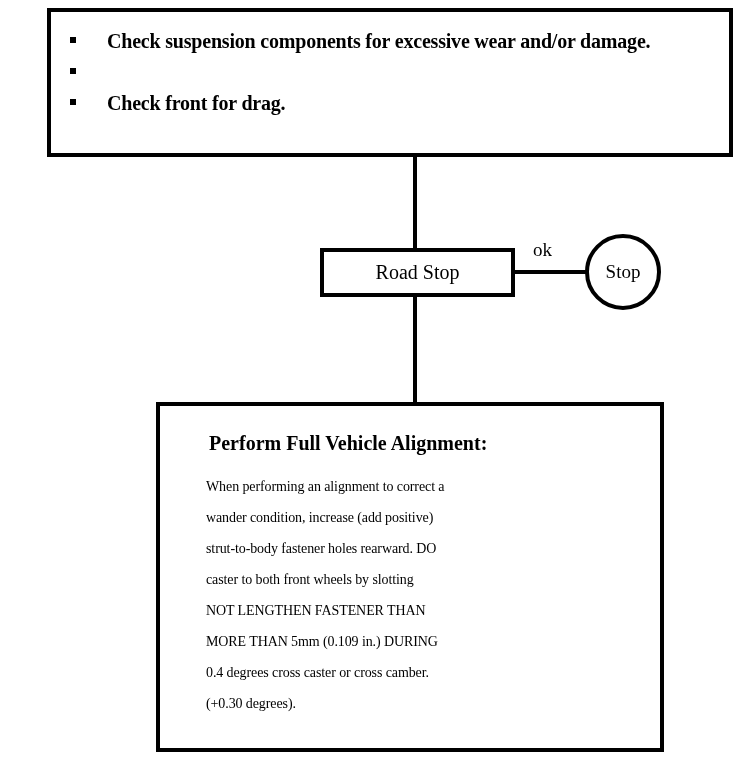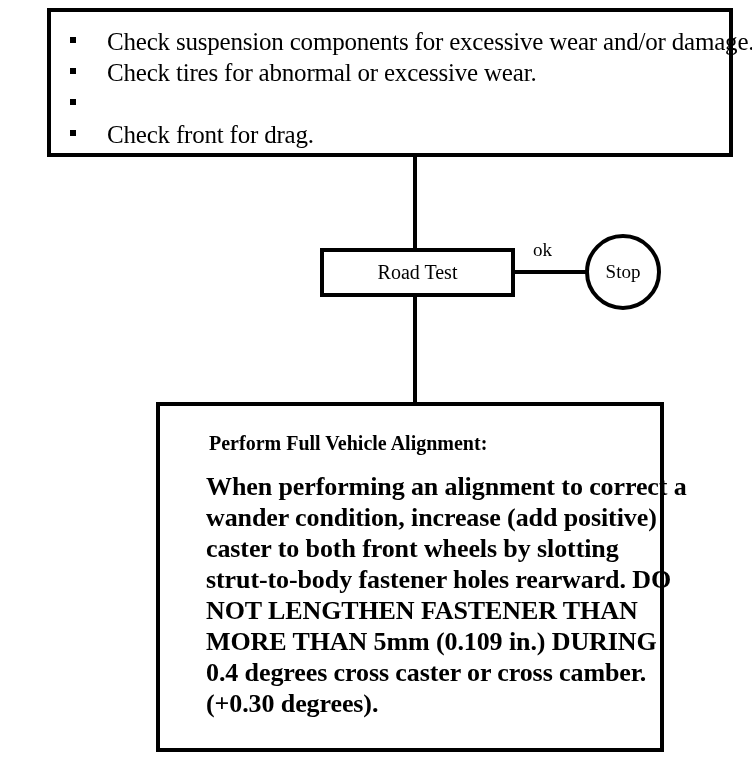--- a/index.html
+++ b/index.html
@@ -32,22 +32,22 @@
     list-style: none;
     margin: 0;
     padding: 14px 0 0 0;
   }
   .checklist-item {
     position: relative;
     margin: 0 0 0 18px;
     padding: 0 0 0 38px;
     height: 31px;
     line-height: 31px;
-    font-size: 25px;
-    font-weight: normal;
+    font-size: 20px;
+    font-weight: bold;
     white-space: nowrap;
     letter-spacing: -0.2px;
   }
   .checklist-bullet {
     position: absolute;
     left: 1px;
     top: 11px;
     width: 6px;
     height: 6px;
     background: #000000;
@@ -148,74 +148,70 @@
     font-weight: bold;
     white-space: nowrap;
   }
   #alignment-body {
     position: absolute;
     left: 46px;
     top: 65px;
     width: 440px;
   }
   .alignment-line {
-    font-size: 26px;
+    font-size: 14px;
     line-height: 31px;
-    font-weight: bold;
+    font-weight: normal;
     white-space: nowrap;
     letter-spacing: -0.1px;
   }
 </style>
 </head>
 <body>
 
 <div id="canvas">
 
   <div id="checklist-box">
     <ul id="checklist-list">
       <li class="checklist-item">
         <span class="checklist-bullet"></span>
         <span>Check suspension components for excessive wear and/or damage.</span>
-      </li>
-      <li class="checklist-item">
-        <span class="checklist-bullet"></span>
-        <span>Check tires for abnormal or excessive wear.</span>
       </li>
       <li class="checklist-item">
         <span class="checklist-bullet"></span>
       </li>
       <li class="checklist-item">
         <span class="checklist-bullet"></span>
         <span>Check front for drag.</span>
       </li>
     </ul>
   </div>
 
   <div id="connector-checklist-roadtest"></div>
 
   <div id="roadtest-box">
-    <span id="roadtest-label">Road Test</span>
+    <span id="roadtest-label">Road Stop</span>
   </div>
 
   <div id="connector-roadtest-stop"></div>
   <span id="ok-label">ok</span>
 
   <div id="stop-circle">
     <span id="stop-label">Stop</span>
   </div>
 
   <div id="connector-roadtest-alignment"></div>
 
   <div id="alignment-box">
     <div id="alignment-heading">Perform Full Vehicle Alignment:</div>
     <div id="alignment-body">
       <div class="alignment-line">When performing an alignment to correct a</div>
       <div class="alignment-line">wander condition, increase (add positive)</div>
+      <div class="alignment-line">strut-to-body fastener holes rearward. DO</div>
       <div class="alignment-line">caster to both front wheels by slotting</div>
-      <div class="alignment-line">strut-to-body fastener holes rearward. DO</div>
       <div class="alignment-line">NOT LENGTHEN FASTENER THAN</div>
       <div class="alignment-line">MORE THAN 5mm (0.109 in.) DURING</div>
       <div class="alignment-line">0.4 degrees cross caster or cross camber.</div>
       <div class="alignment-line">(+0.30 degrees).</div>
     </div>
   </div>
 
 </div>
 
 </body></html>

